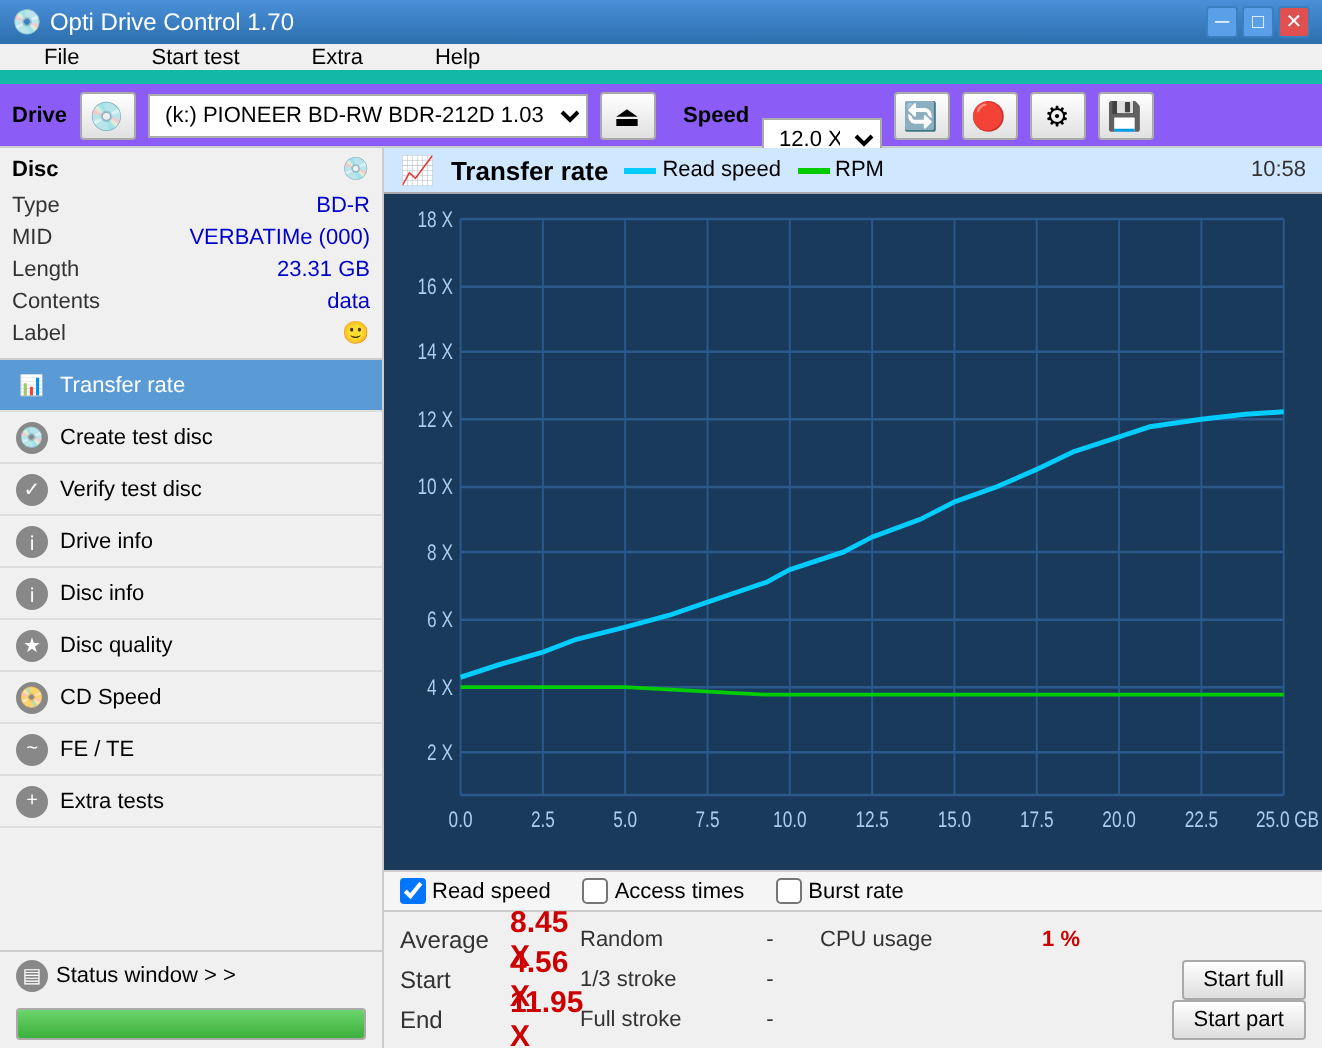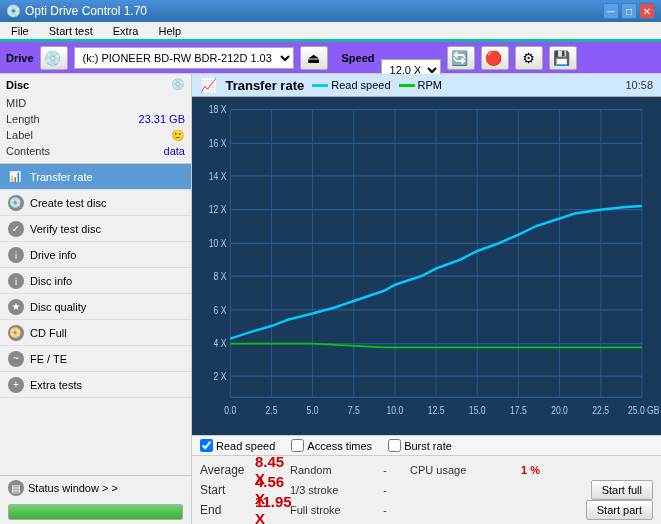--- a/index.html
+++ b/index.html
@@ -26,26 +26,26 @@
       font-size: 10px;
       display: flex; align-items: center; justify-content: center;
       cursor: pointer;
       border-radius: 2px;
     }
     .title-btn.close { background: #e05050; }
     
     
     .menu-bar {
       background: #f0f0f0;
-      border-bottom: 3px solid #14b8a6;
+      border-bottom: 7px solid #14b8a6;
       height: 20px;
       display: flex;
       align-items: center;
-      padding: 0 5px;
-      gap: 8px;
+      padding: 0 16px;
+      gap: 24px;
     }
     .menu-item {
       padding: 2px 6px;
       cursor: pointer;
       font-size: 11px;
       color: #000;
     }
     
     
     .toolbar {
@@ -314,33 +314,38 @@
 <div class="main">
 
   <div class="sidebar">
 
     <div class="disc-panel">
       <div class="disc-header">
         <span>Disc</span>
         <span>💿</span>
       </div>
       <div class="disc-row">
+        <span class="label">Type</span>
+        <span class="value">BD-R</span>
+      </div>
+      <div class="disc-row">
         <span class="label">MID</span>
+        <span class="value">VERBATIMe (000)</span>
       </div>
       <div class="disc-row">
         <span class="label">Length</span>
         <span class="value">23.31 GB</span>
       </div>
       <div class="disc-row">
+        <span class="label">Contents</span>
+        <span class="value data">data</span>
+      </div>
+      <div class="disc-row">
         <span class="label">Label</span>
         <span class="value">🙂</span>
-      </div>
-      <div class="disc-row">
-        <span class="label">Contents</span>
-        <span class="value data">data</span>
       </div>
     </div>
 
     <div class="nav-section">
       <div class="nav-item active">
         <div class="nav-icon blue">📊</div>
         <span>Transfer rate</span>
       </div>
       <div class="nav-item">
         <div class="nav-icon gray">💿</div>
@@ -357,21 +362,21 @@
       <div class="nav-item">
         <div class="nav-icon gray">ℹ</div>
         <span>Disc info</span>
       </div>
       <div class="nav-item">
         <div class="nav-icon gray">★</div>
         <span>Disc quality</span>
       </div>
       <div class="nav-item">
         <div class="nav-icon gray">📀</div>
-        <span>CD Full</span>
+        <span>CD Speed</span>
       </div>
       <div class="nav-item">
         <div class="nav-icon gray">~</div>
         <span>FE / TE</span>
       </div>
       <div class="nav-item">
         <div class="nav-icon gray">+</div>
         <span>Extra tests</span>
       </div>
     </div>

